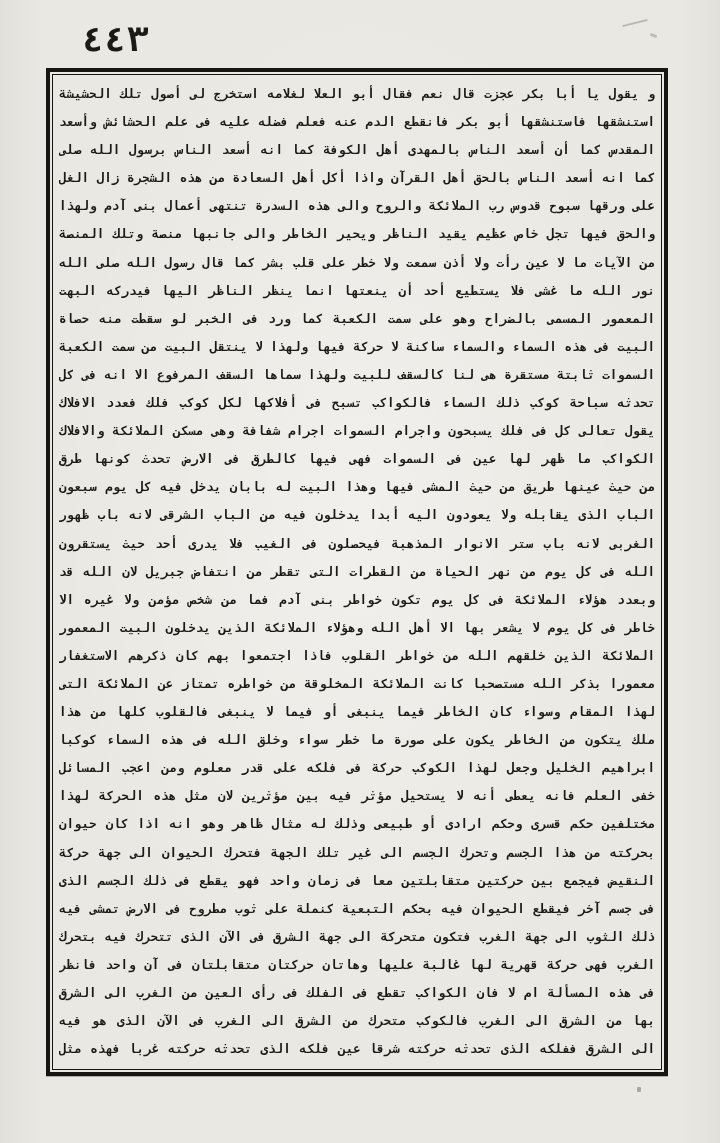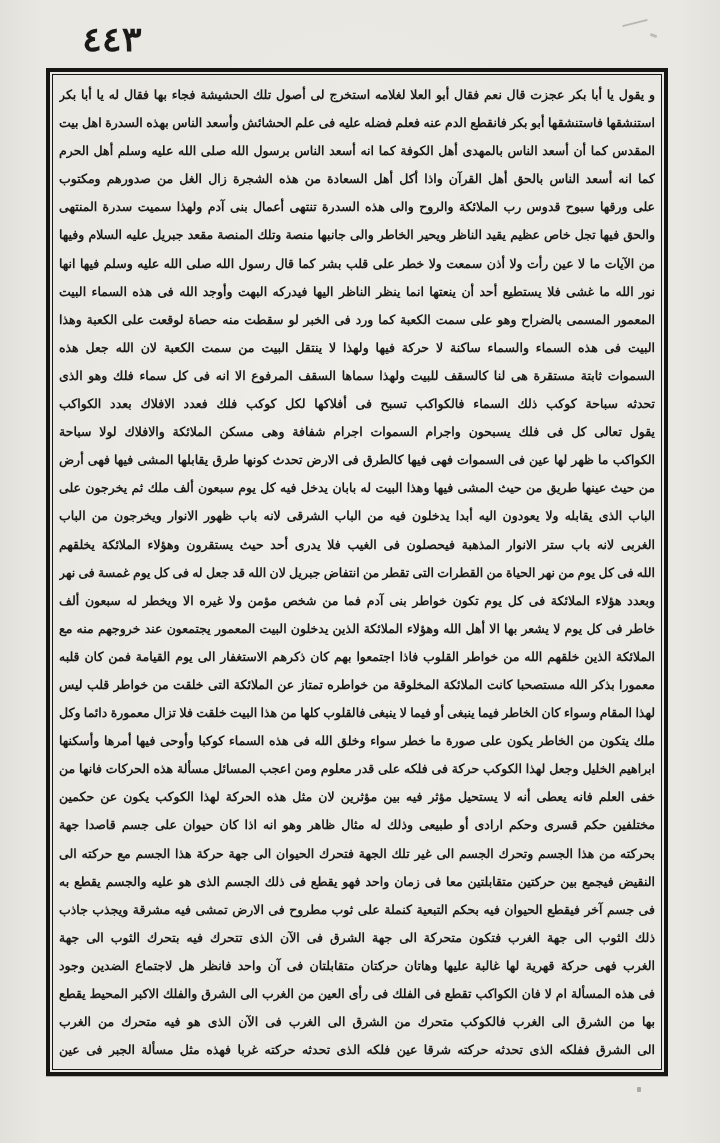--- a/index.html
+++ b/index.html
@@ -14,21 +14,21 @@
   }
   .page {
     position: relative;
     width: 720px;
     height: 1143px;
     background:
       radial-gradient(ellipse at 50% 45%, rgba(255,255,255,0.35) 0%, rgba(0,0,0,0) 60%),
       linear-gradient(90deg, rgba(0,0,0,0.035) 0%, rgba(0,0,0,0) 6%, rgba(0,0,0,0) 94%, rgba(0,0,0,0.03) 100%),
       var(--paper);
     overflow: hidden;
-    font-family: Liberation Serif, serif;
+    font-family: Liberation Mono, monospace;
   }
   .page-number {
     position: absolute;
     top: 18px;
     left: 82px;
     font-size: 37px;
     font-weight: bold;
     color: var(--ink);
     letter-spacing: -2px;
     transform: scaleY(0.92);

